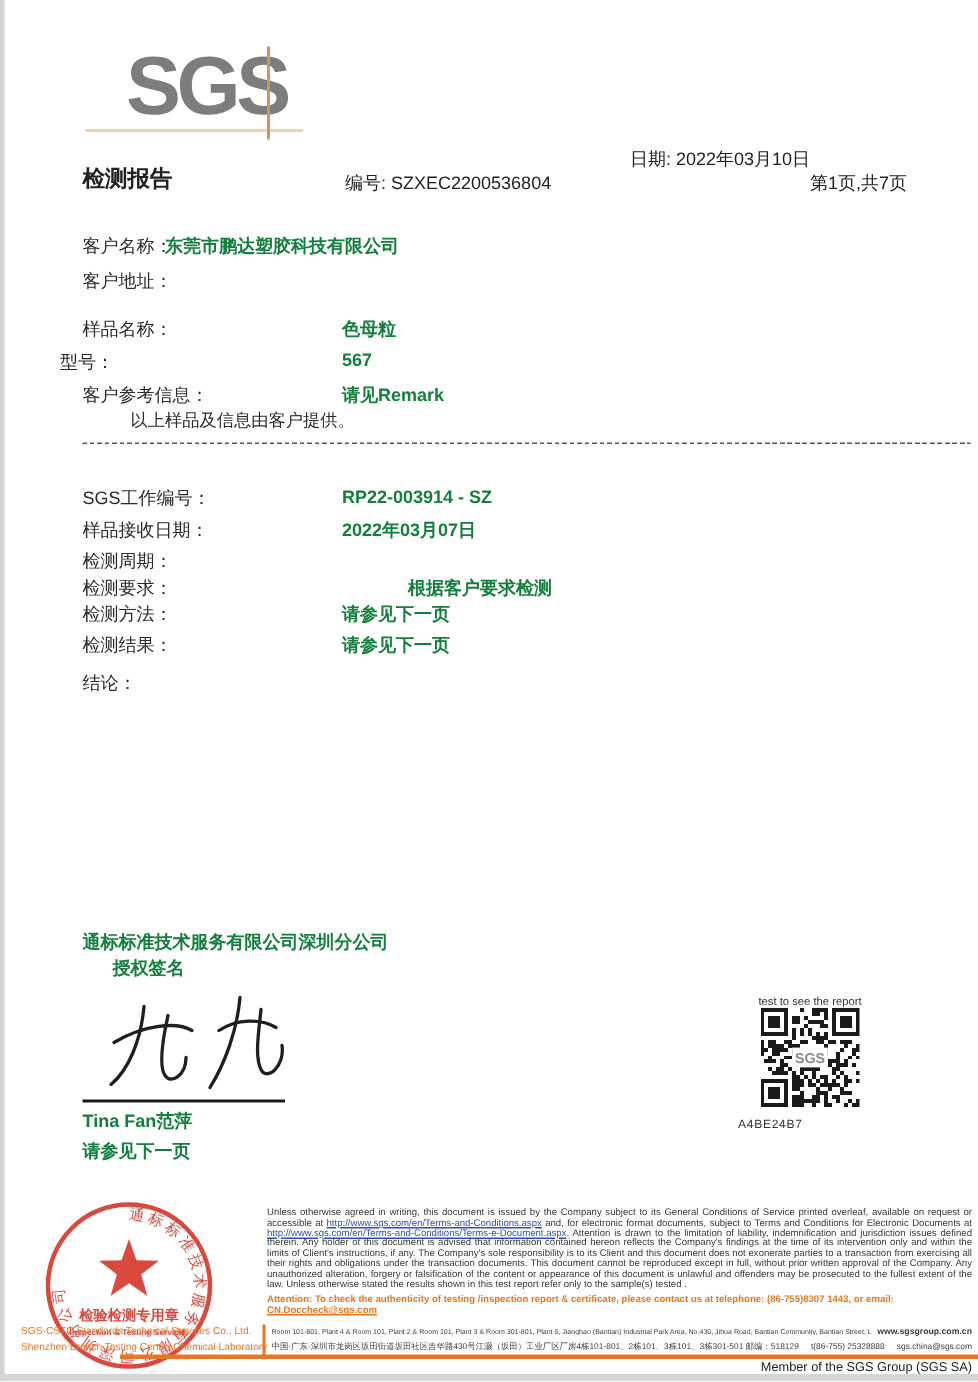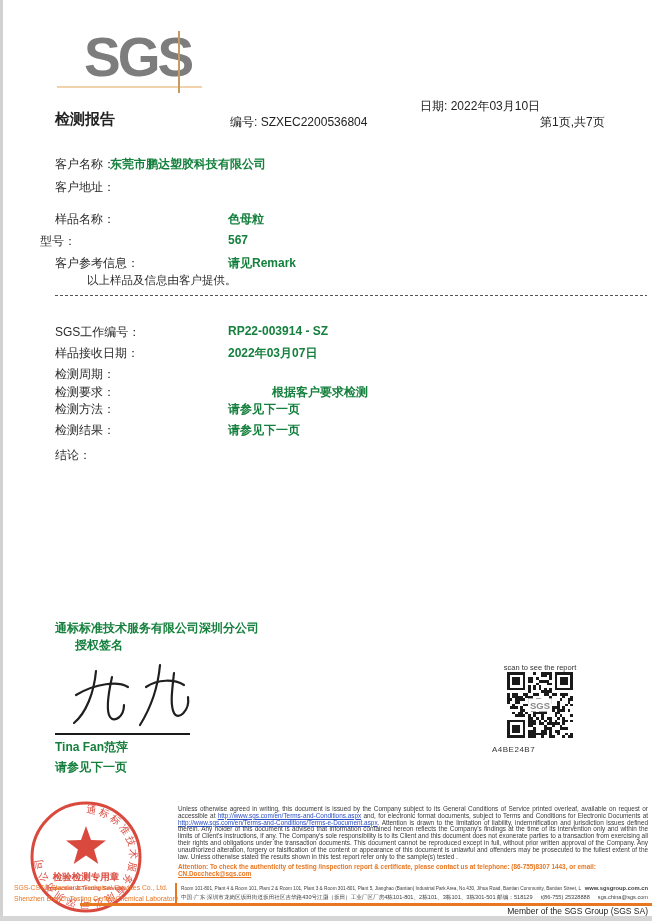--- a/index.html
+++ b/index.html
@@ -114,21 +114,21 @@
       <path d="M50,24 C46,42 44,58 48,64 C52,70 62,64 62,52"></path>
       <path d="M84,34 C96,26 112,26 122,32"></path>
       <path d="M98,12 C96,34 88,56 78,72"></path>
       <path d="M112,20 C110,38 108,52 112,60 C116,68 128,58 126,44"></path>
     </g>
   </svg>
   <div class="sig-line"></div>
   <div class="abs val" style="left:55px;top:739px;">Tina Fan范萍</div>
   <div class="abs val" style="left:55px;top:759px;">请参见下一页</div>
 
-  <div class="abs qr-caption">scan to see the report</div>
+  <div class="abs qr-caption">test to see the report</div>
   <svg class="qr-svg" id="qr" width="66" height="66" viewBox="0 0 25 25">
       <g fill="#1a1a1a" shape-rendering="crispEdges">
         <rect x="0" y="0" width="1" height="1"></rect>
         <rect x="1" y="0" width="1" height="1"></rect>
         <rect x="2" y="0" width="1" height="1"></rect>
         <rect x="3" y="0" width="1" height="1"></rect>
         <rect x="4" y="0" width="1" height="1"></rect>
         <rect x="5" y="0" width="1" height="1"></rect>
         <rect x="6" y="0" width="1" height="1"></rect>
         <rect x="10" y="0" width="1" height="1"></rect>

